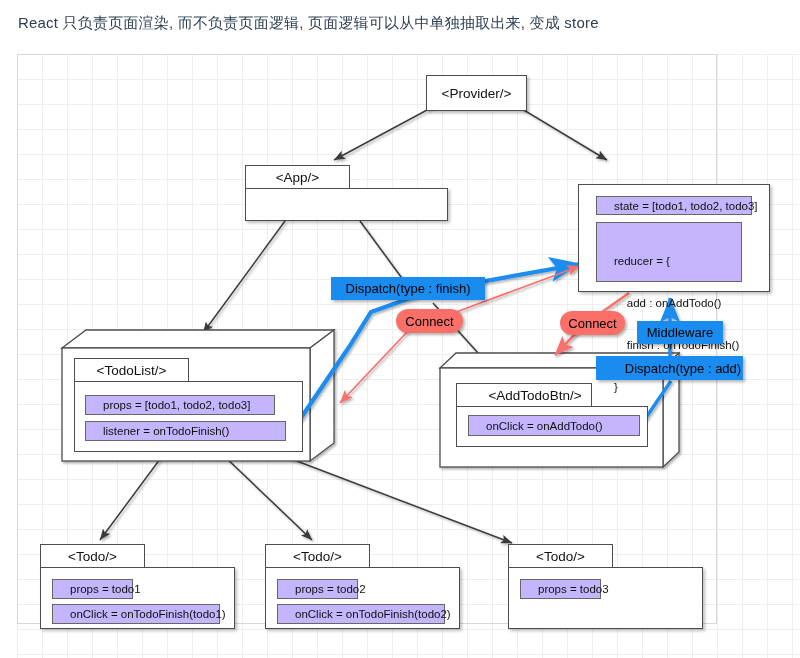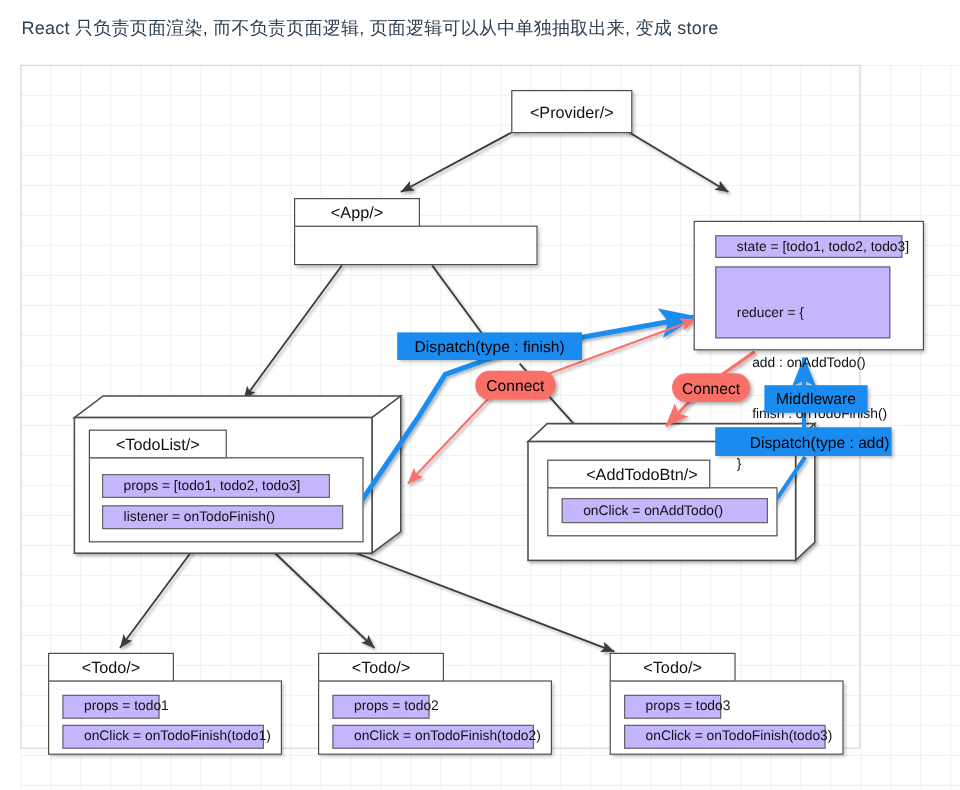--- a/index.html
+++ b/index.html
@@ -243,23 +243,20 @@
     <span>onClick = onTodoFinish(todo2)</span>
   </div>
 
   <div class="tabhdr" style="left:508px; top:544px; width:105px; height:24px;">
     <span>&lt;Todo/&gt;</span>
   </div>
   <div class="body-panel" style="left:508px; top:567px; width:195px; height:62px;"></div>
   <div class="field" style="left:520px; top:579px; width:81px; height:20px;">
     <span>props = todo3</span>
   </div>
-  <div class="field" style="left:520px; top:604px; width:168px; height:20px;">
-    <span>onClick = onTodoFinish(todo3)</span>
-  </div>
 
   <svg class="layer" viewBox="0 0 800 658">
     <g fill="none" filter="url(#softshadow)">
 
       <path d="M 288,437 L 349,347 L 371,312 L 430,291 L 580,264" stroke="#1a8cf0" stroke-width="4.2" marker-end="url(#ah-blue)"></path>
 
       <path d="M 440,318 L 580,266" stroke="#f9716c" stroke-width="1.8" marker-end="url(#ah-red)"></path>
 
       <path d="M 408,331 L 340,403" stroke="#f9716c" stroke-width="1.8" marker-end="url(#ah-red)"></path>
 

